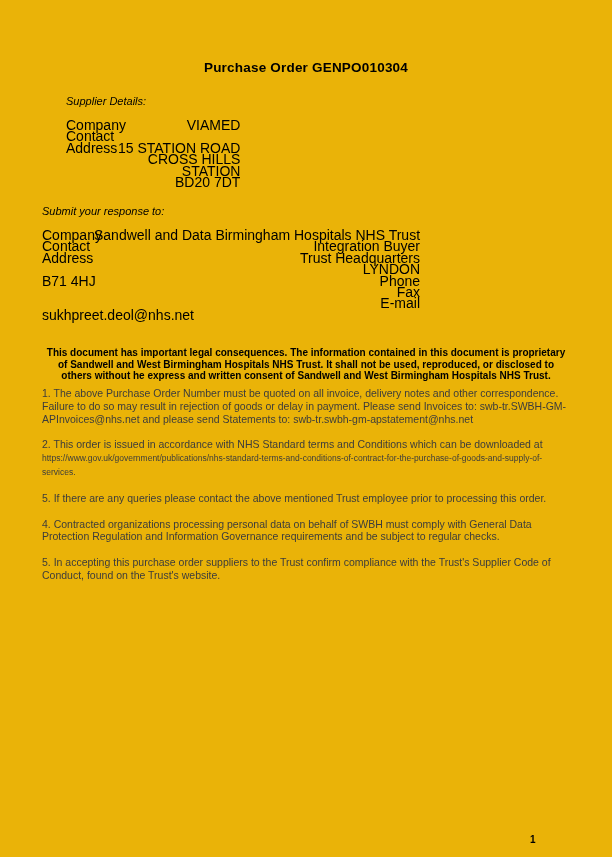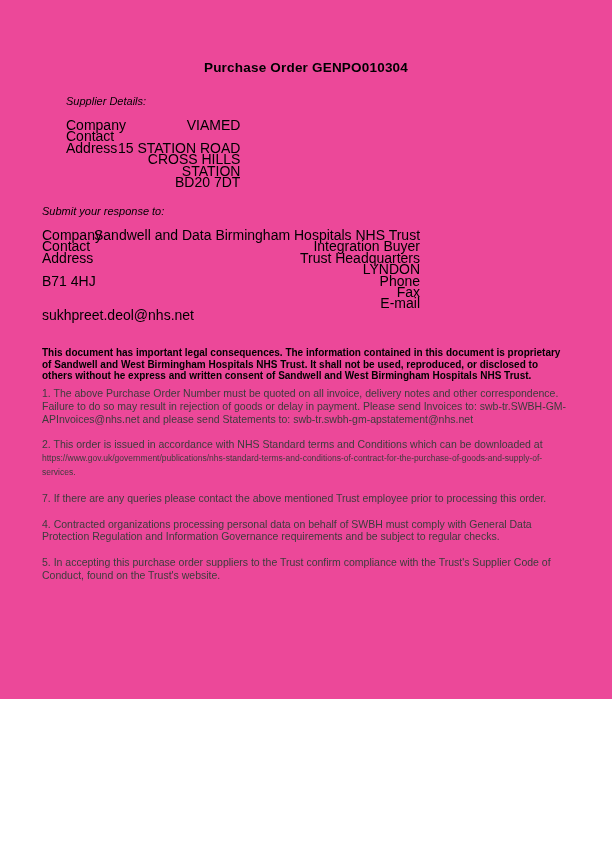--- a/index.html
+++ b/index.html
@@ -1,19 +1,19 @@
 <!DOCTYPE html>
 <html><head>
 <meta charset="utf-8">
 <style>
   html,body { margin:0; padding:0; background:#ffffff; }
   .page {
     position:relative;
-    width:612px; height:699px;
-    background:#ec4899;
+    width:612px; height:857px;
+    background:#eab308;
     font-family:"Liberation Sans", sans-serif;
     color:#000;
     overflow:hidden;
   }
   .doc-title {
     position:absolute; top:60px; left:0; width:612px;
     text-align:center;
     font-size:13.5px; font-weight:bold;
     letter-spacing:0.2px;
   }
@@ -29,21 +29,21 @@
     display:grid;
     grid-template-columns:46px auto;
     column-gap:6px;
     font-size:14px;
     line-height:11.4px;
   }
   .lbl { text-align:right; white-space:nowrap; }
   .val { text-align:right; white-space:nowrap; }
   .legal-para {
     position:absolute; left:42px; top:347px; width:528px;
-    font-size:10px; font-weight:bold; line-height:11.5px;
+    font-size:10px; font-weight:bold; line-height:11.5px;text-align:center;
   }
   .terms {
     position:absolute; left:42px; top:387px; width:530px;
     font-size:10.5px; color:#3c3c3c; line-height:12.8px;
   }
   .terms p { margin:0 0 13px 0; }
   .term-url { font-size:8.5px; }
   .agreement-para {
     position:absolute; left:42px; top:561px; width:532px;
     font-size:10px; font-weight:bold; line-height:11.5px;
@@ -99,21 +99,21 @@
       <div class="lbl">E-mail</div>
       <div class="val">sukhpreet.deol@nhs.net</div>
     </div>
   </div>
 
   <div class="legal-para">This document has important legal consequences. The information contained in this document is proprietary of Sandwell and West Birmingham Hospitals NHS Trust. It shall not be used, reproduced, or disclosed to others without he express and written consent of Sandwell and West Birmingham Hospitals NHS Trust.</div>
 
   <div class="terms">
     <p>1. The above Purchase Order Number must be quoted on all invoice, delivery notes and other correspondence. Failure to do so may result in rejection of goods or delay in payment.  Please send Invoices to: swb-tr.SWBH-GM-APInvoices@nhs.net and please send Statements to: swb-tr.swbh-gm-apstatement@nhs.net</p>
     <p><span>2. This order is issued in accordance with NHS Standard terms and Conditions which can be downloaded at </span><span class="term-url">https://www.gov.uk/government/publications/nhs-standard-terms-and-conditions-of-contract-for-the-purchase-of-goods-and-supply-of-services.</span></p>
-    <p>7. If there are any queries please contact the above mentioned Trust employee prior to processing this order.</p>
+    <p>5. If there are any queries please contact the above mentioned Trust employee prior to processing this order.</p>
     <p>4. Contracted organizations processing personal data on behalf of SWBH must comply with General Data Protection Regulation and Information Governance requirements and be subject to regular checks.</p>
     <p>5.  In accepting this purchase order suppliers to the Trust confirm compliance with the Trust's Supplier Code of Conduct, found on the Trust's website.</p>
   </div>
 
 
   <div class="page-number">1</div>
 
 </div>
 
 </body></html>

